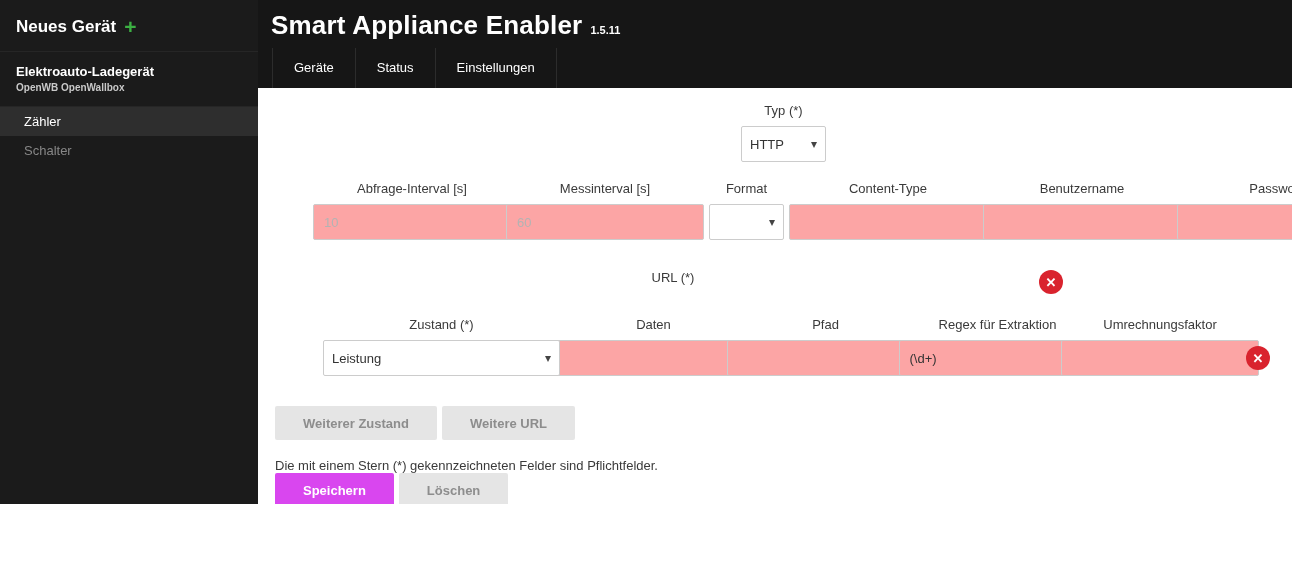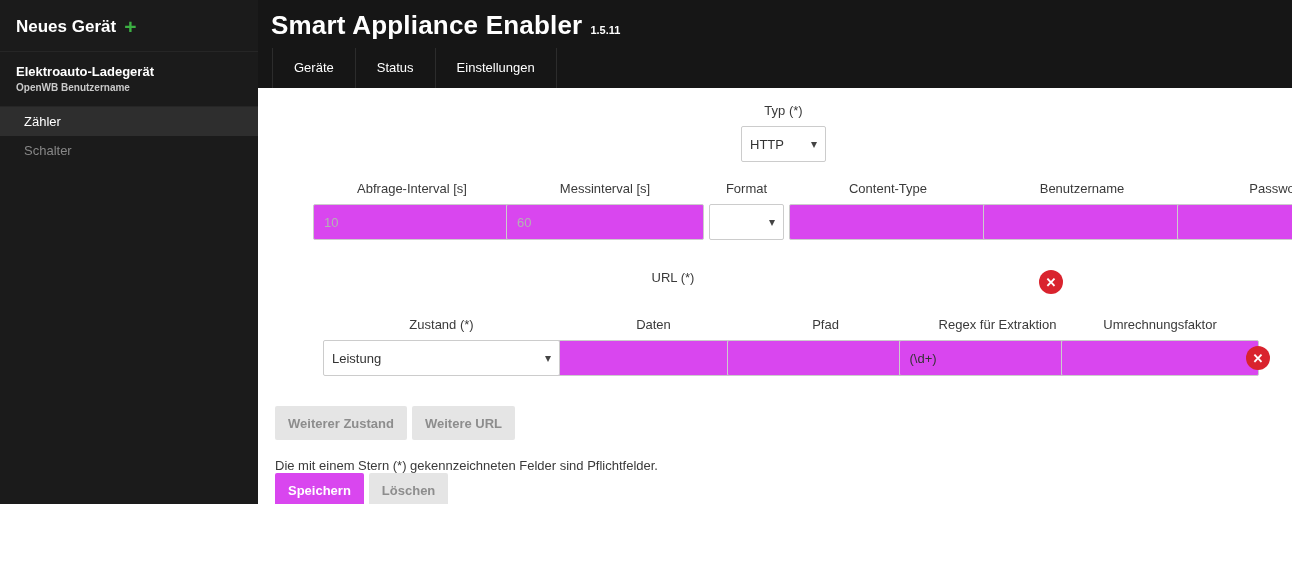--- a/index.html
+++ b/index.html
@@ -27,36 +27,36 @@
   .app-version { color:#fff; font-size:11px; font-weight:700; margin-left:8px; }
   .nav-row { display:flex; height:40px; padding-left:14px; }
   .nav-tab { color:#fff; font-size:13px; line-height:40px; padding:0 21px; border-left:1px solid #2c2c2c; cursor:pointer; }
   .nav-tab:last-child { border-right:1px solid #2c2c2c; }
 
   
   .content { position:relative; padding:15px 0 0 17px; background:#fff; height:496px; overflow:hidden; }
   .field-label { font-size:13px; color:#3a3a3a; margin-bottom:8px; white-space:nowrap; }
   .group { display:flex; flex-direction:column; flex-shrink:0;align-items:center; }
   .row { display:flex; gap:15px; align-items:flex-start;margin-left:48px; }
-  input[type=text] { height:36px; border:1px solid #ccc; border-radius:2px; padding:0 10px; font-size:13px; color:#333; font-family:"Liberation Sans", sans-serif; background:#d946ef; outline:none; }
+  input[type=text] { height:36px; border:1px solid #ccc; border-radius:2px; padding:0 10px; font-size:13px; color:#333; font-family:"Liberation Sans", sans-serif; background:#fca5a5; outline:none; }
   input::placeholder { color:#b3b3b3; }
   .select-wrap { position:relative; display:inline-block; }
   .select-wrap::after { content:"▾"; position:absolute; right:9px; top:50%; transform:translateY(-52%); font-size:12px; color:#444; pointer-events:none; }
   select { height:36px; border:1px solid #ccc; border-radius:2px; padding:0 26px 0 8px; font-size:13px; color:#333; background:#fff; appearance:none; -webkit-appearance:none; font-family:"Liberation Sans", sans-serif; outline:none; width:100%; }
 
   .sec-typ { margin-bottom:19px; }
   .sec-row2 { margin-bottom:30px; }
   .sec-url { margin-bottom:17px; }
   .sec-row4 { margin-bottom:30px; }
   .sec-addbtns { margin-bottom:18px; }
   .sec-note { }
 
   .delete-btn { width:24px; height:24px; border-radius:50%; background:#d9232e; color:#fff; font-size:13px; font-weight:700; display:flex; align-items:center; justify-content:center; cursor:pointer; align-self:flex-end; margin-bottom:6px; flex-shrink:0; line-height:1; }
 
-  .btn { border:none; border-radius:2px; height:34px; font-size:13px; font-weight:700; font-family:"Liberation Sans", sans-serif; cursor:pointer; padding:0 13px; }
+  .btn { border:none; border-radius:2px; height:34px; font-size:13px; font-weight:700; font-family:"Liberation Sans", sans-serif; cursor:pointer; padding:0 28px; }
   .btn-gray { background:#e5e5e5; color:#8d8d8d; }
   .btn-primary { background:#d946ef; color:#fff; }
   .btn-row { display:flex; gap:5px; }
 
   .note-text { font-size:13px; color:#3a3a3a; }
 
   .bottom-line { position:absolute; left:0; right:0; bottom:6px; border-top:1px solid #e2e2e2; }
 
   .cursor { position:absolute; left:918px; top:564px; pointer-events:none; }
 </style>
@@ -65,21 +65,21 @@
 
 <div class="app">
 
   <div class="sidebar">
     <div class="sidebar-header">
       <span class="nd-label">Neues Gerät</span>
       <span class="plus-icon">+</span>
     </div>
     <div class="device-block">
       <div class="device-name">Elektroauto-Ladegerät</div>
-      <div class="device-subtitle">OpenWB Benutzername</div>
+      <div class="device-subtitle">OpenWB OpenWallbox</div>
     </div>
     <div class="side-item active">
       <span>Zähler</span>
     </div>
     <div class="side-item inactive">
       <span>Schalter</span>
     </div>
   </div>
 
   <div class="main">

